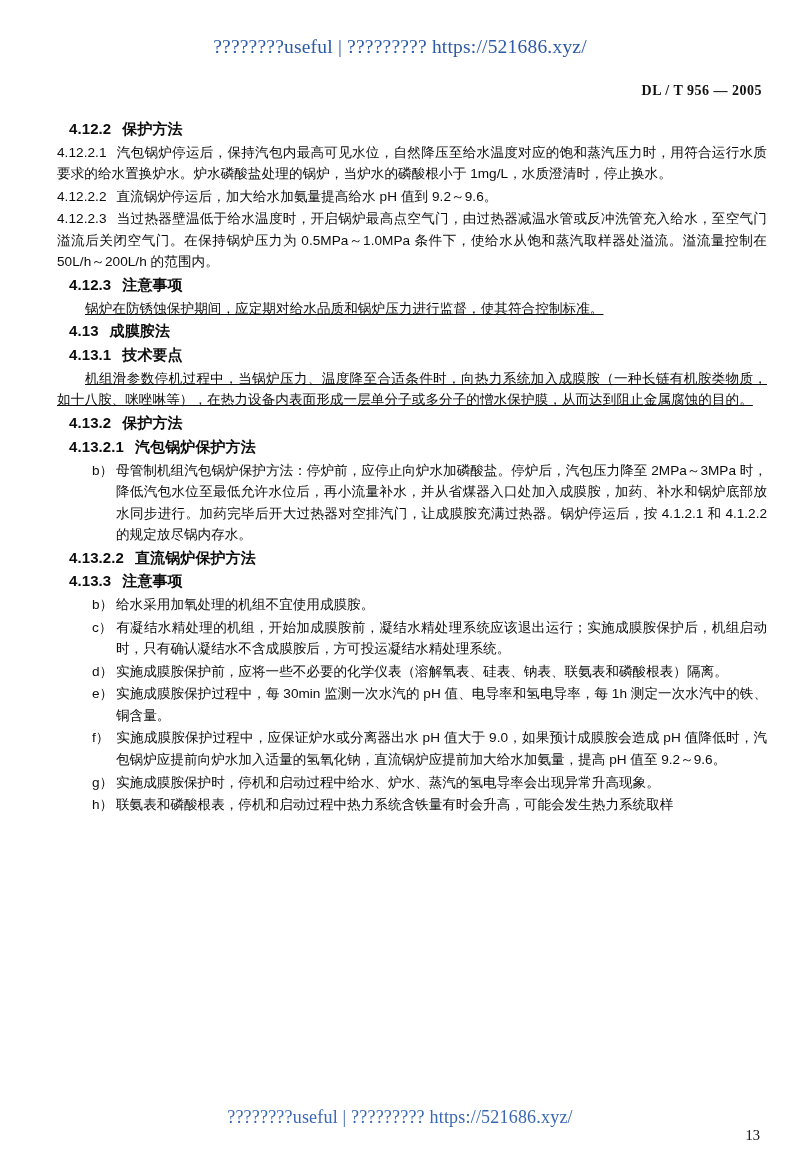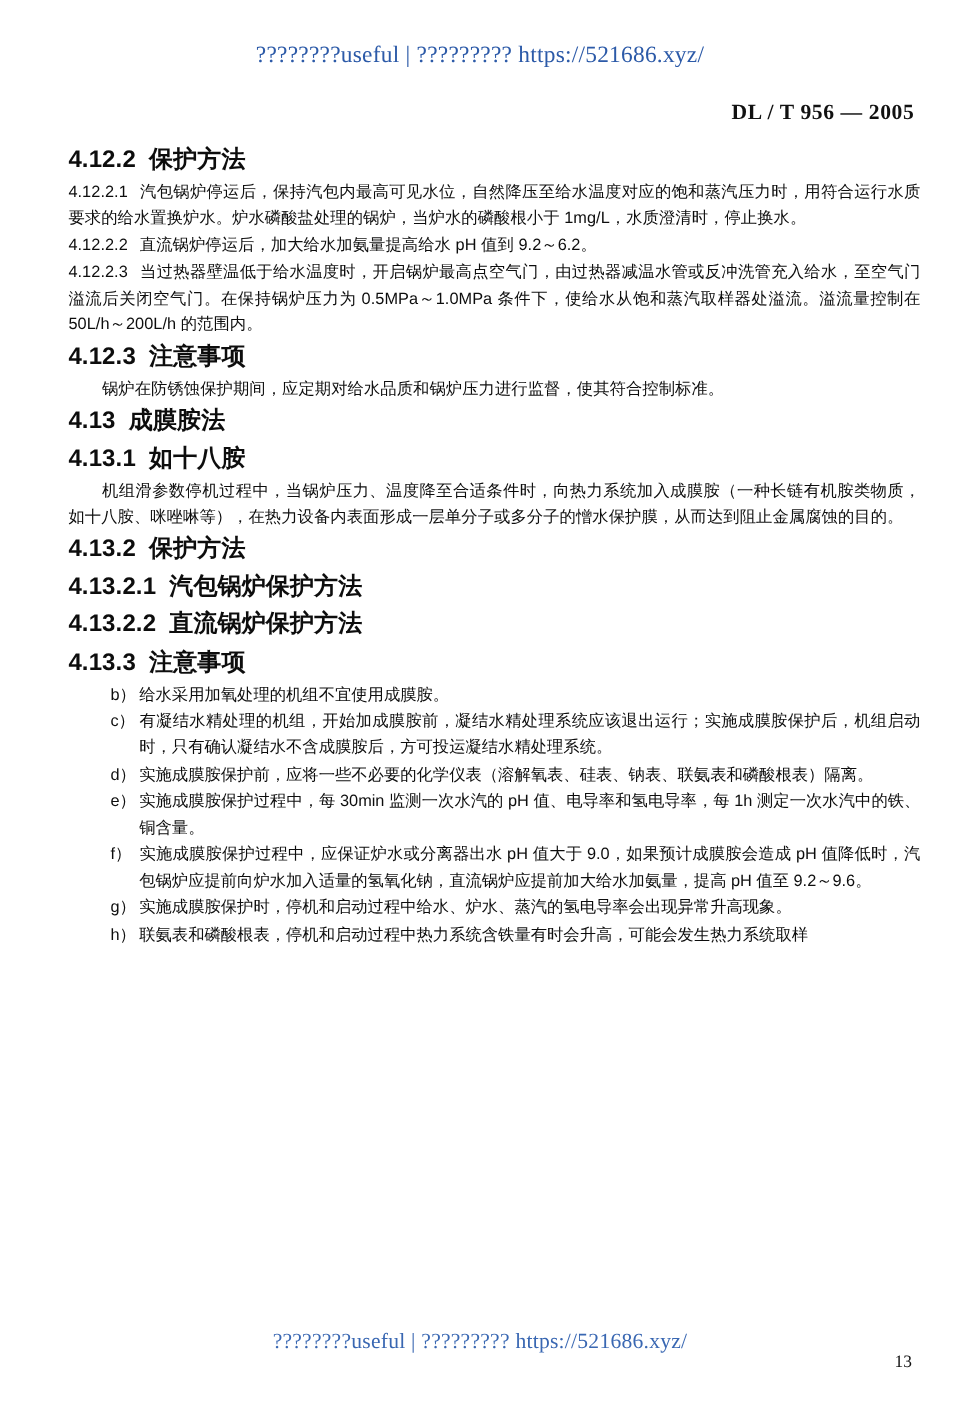--- a/index.html
+++ b/index.html
@@ -40,40 +40,40 @@
     opacity: 0.95;
   }
 
   
   .doc-header {
     position: absolute;
     top: 83px;
     right: 38px;
     font-family: "Liberation Serif", "DejaVu Serif", serif;
     font-weight: bold;
-    font-size: 18px;
+    font-size: 14px;
     color: #111111;
     letter-spacing: 0.5px;
   }
 
   
   .content {
     position: absolute;
     top: 118px;
     left: 57px;
     width: 710px;
     color: #0d0d0d;
   }
 
   .h-num {
     font-family: "Liberation Sans", "DejaVu Sans", sans-serif;
     font-weight: bold;
-    font-size: 20px;
+    font-size: 15px;
     line-height: 1.52;
-    margin: 0 0 1px 0;
+    margin: 0 0 1px 12px;
     letter-spacing: 0.1px;
   }
   .h-num .num {
     font-family: "Liberation Sans", "DejaVu Sans", sans-serif;
     margin-right: 11px;
   }
 
   p.para {
     font-family: "Liberation Sans", "DejaVu Sans", sans-serif;
     font-size: 13.6px;
@@ -82,20 +82,21 @@
     text-align: justify;
     text-justify: inter-ideograph;
     letter-spacing: 0.05px;
   }
   p.para.numbered .lead {
     margin-right: 10px;
     margin-top: 12px;
   }
   p.para.indent {
     text-indent: 28px;
+    text-decoration: underline;
   }
 
   ul.alpha-list {
     list-style: none;
     margin: 0;
     padding: 0;
   }
   ul.alpha-list li {
     font-family: "Liberation Sans", "DejaVu Sans", sans-serif;
     font-size: 13.6px;
@@ -135,52 +136,53 @@
 
     <div class="h-num">
       <span class="num">4.12.2</span><span>保护方法</span>
     </div>
 
     <p class="para numbered">
       <span class="lead">4.12.2.1</span><span>汽包锅炉停运后，保持汽包内最高可见水位，自然降压至给水温度对应的饱和蒸汽压力时，用符合运行水质要求的给水置换炉水。炉水磷酸盐处理的锅炉，当炉水的磷酸根小于 1mg/L，水质澄清时，停止换水。</span>
     </p>
 
     <p class="para numbered">
-      <span class="lead">4.12.2.2</span><span>直流锅炉停运后，加大给水加氨量提高给水 pH 值到 9.2～6.2。</span>
+      <span class="lead">4.12.2.2</span><span>直流锅炉停运后，加大给水加氨量提高给水 pH 值到 9.2～9.6。</span>
     </p>
 
     <p class="para numbered">
       <span class="lead">4.12.2.3</span><span>当过热器壁温低于给水温度时，开启锅炉最高点空气门，由过热器减温水管或反冲洗管充入给水，至空气门溢流后关闭空气门。在保持锅炉压力为 0.5MPa～1.0MPa 条件下，使给水从饱和蒸汽取样器处溢流。溢流量控制在 50L/h～200L/h 的范围内。</span>
     </p>
 
     <div class="h-num">
       <span class="num">4.12.3</span><span>注意事项</span>
     </div>
 
     <p class="para indent">锅炉在防锈蚀保护期间，应定期对给水品质和锅炉压力进行监督，使其符合控制标准。</p>
 
     <div class="h-num">
       <span class="num">4.13</span><span>成膜胺法</span>
     </div>
 
     <div class="h-num">
-      <span class="num">4.13.1</span><span>如十八胺</span>
+      <span class="num">4.13.1</span><span>技术要点</span>
     </div>
 
     <p class="para indent">机组滑参数停机过程中，当锅炉压力、温度降至合适条件时，向热力系统加入成膜胺（一种长链有机胺类物质，如十八胺、咪唑啉等），在热力设备内表面形成一层单分子或多分子的憎水保护膜，从而达到阻止金属腐蚀的目的。</p>
 
     <div class="h-num">
       <span class="num">4.13.2</span><span>保护方法</span>
     </div>
 
     <div class="h-num">
       <span class="num">4.13.2.1</span><span>汽包锅炉保护方法</span>
     </div>
 
     <ul class="alpha-list">
+      <li><span class="marker">b）</span><span>母管制机组汽包锅炉保护方法：停炉前，应停止向炉水加磷酸盐。停炉后，汽包压力降至 2MPa～3MPa 时，降低汽包水位至最低允许水位后，再小流量补水，并从省煤器入口处加入成膜胺，加药、补水和锅炉底部放水同步进行。加药完毕后开大过热器对空排汽门，让成膜胺充满过热器。锅炉停运后，按 4.1.2.1 和 4.1.2.2 的规定放尽锅内存水。</span></li>
     </ul>
 
     <div class="h-num">
       <span class="num">4.13.2.2</span><span>直流锅炉保护方法</span>
     </div>
 
 
     <div class="h-num">
       <span class="num">4.13.3</span><span>注意事项</span>
     </div>

